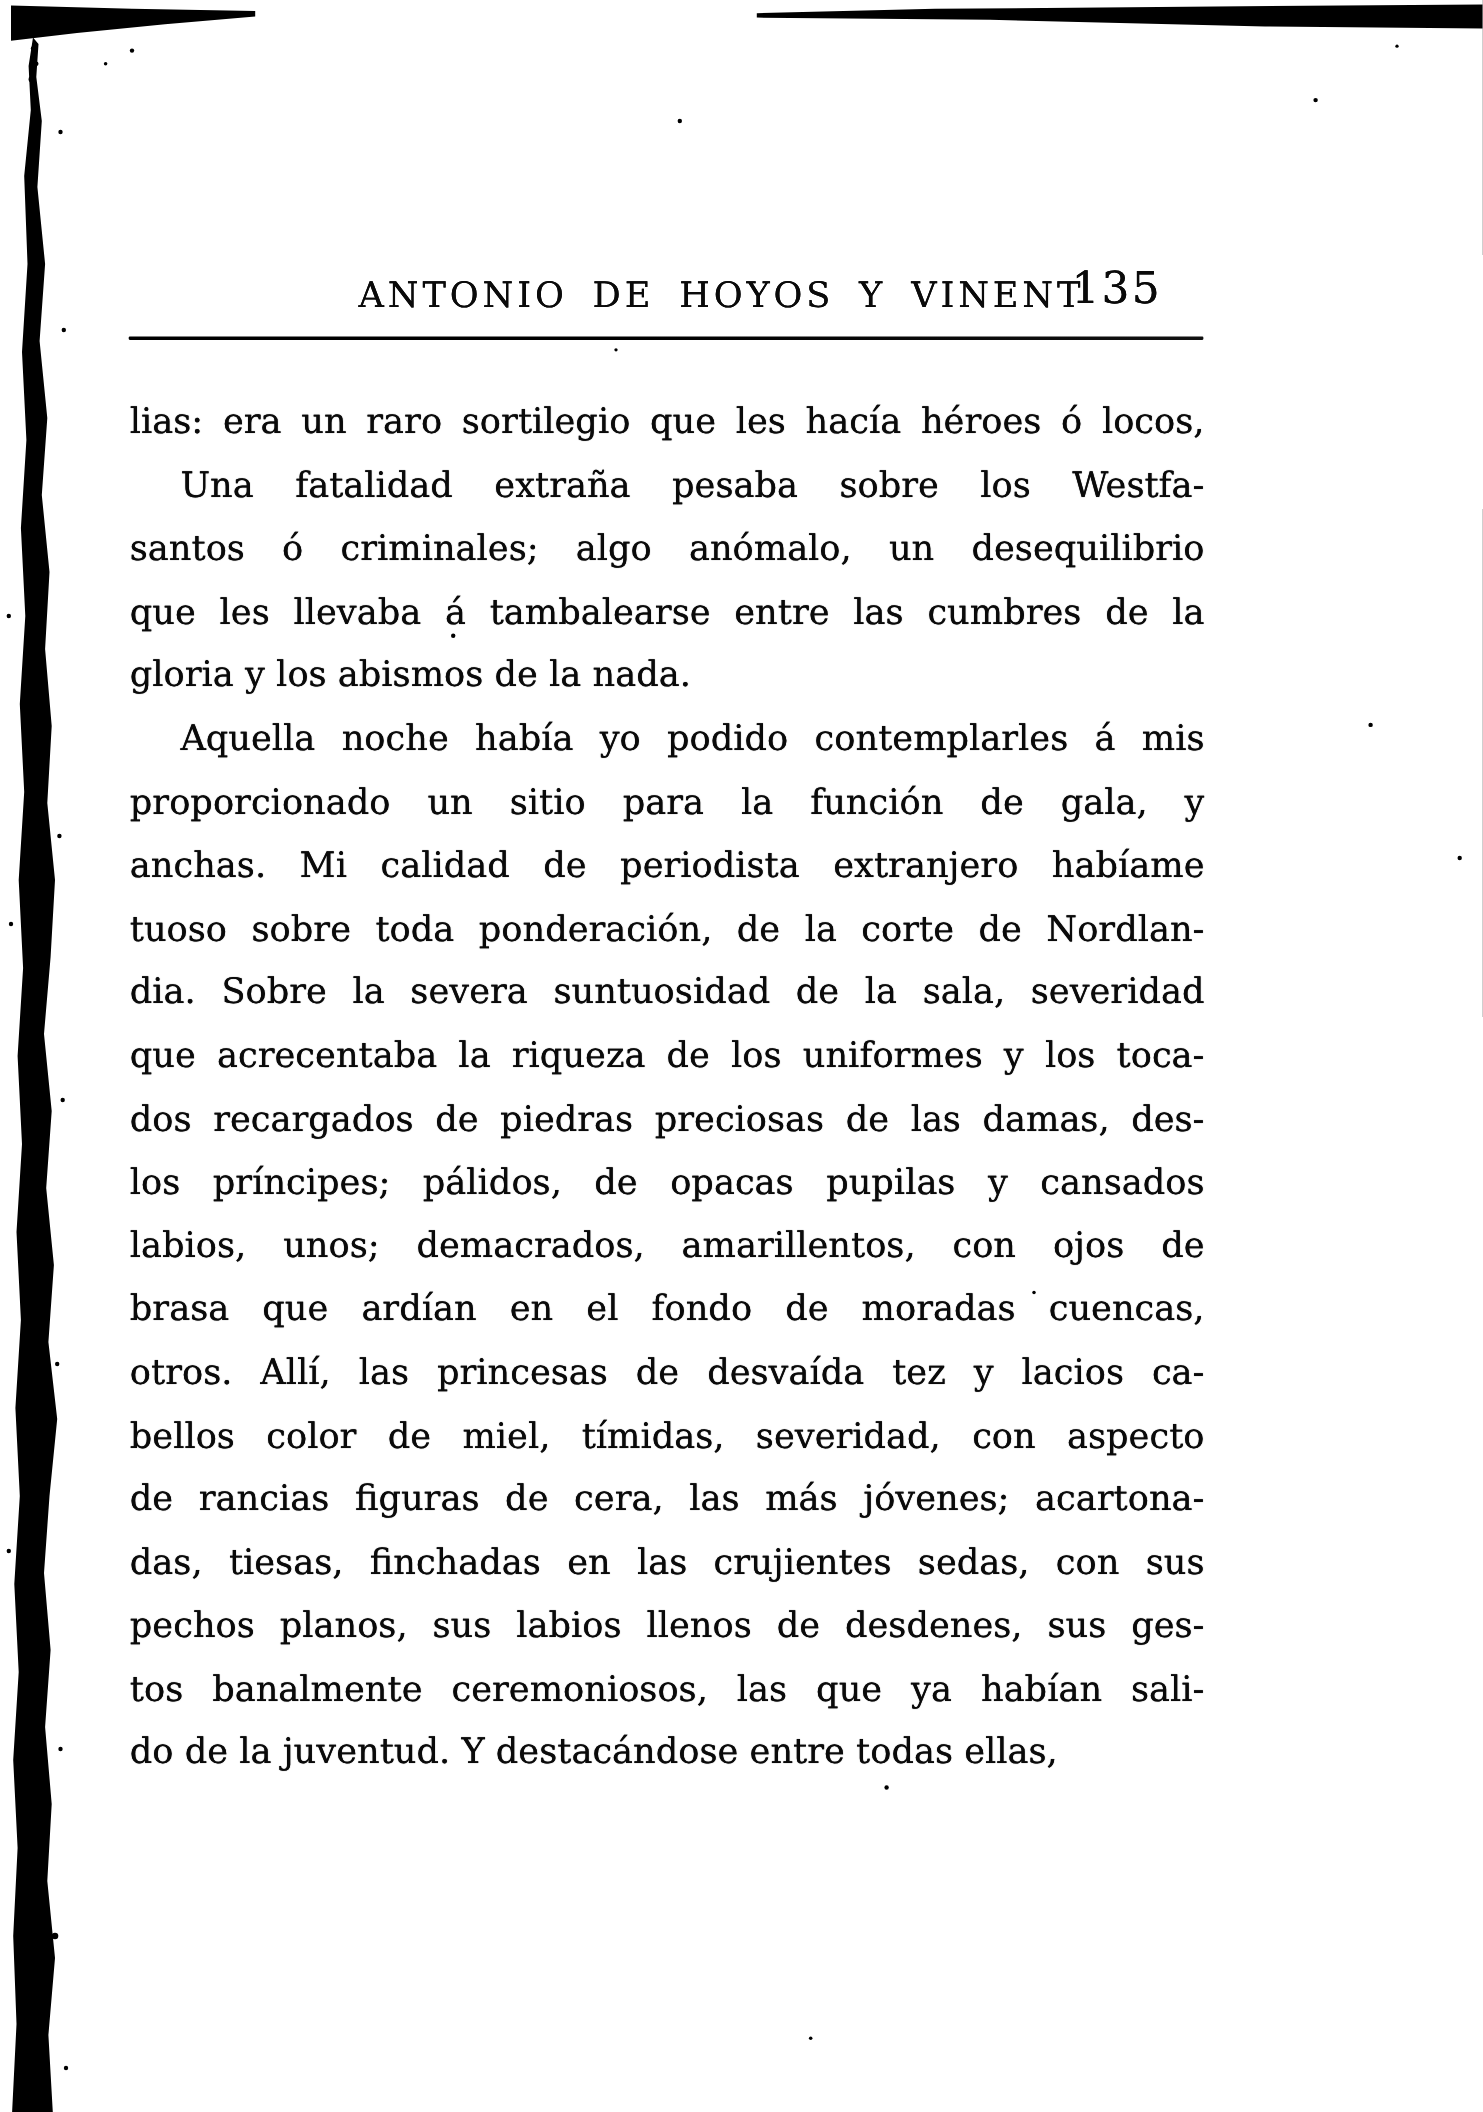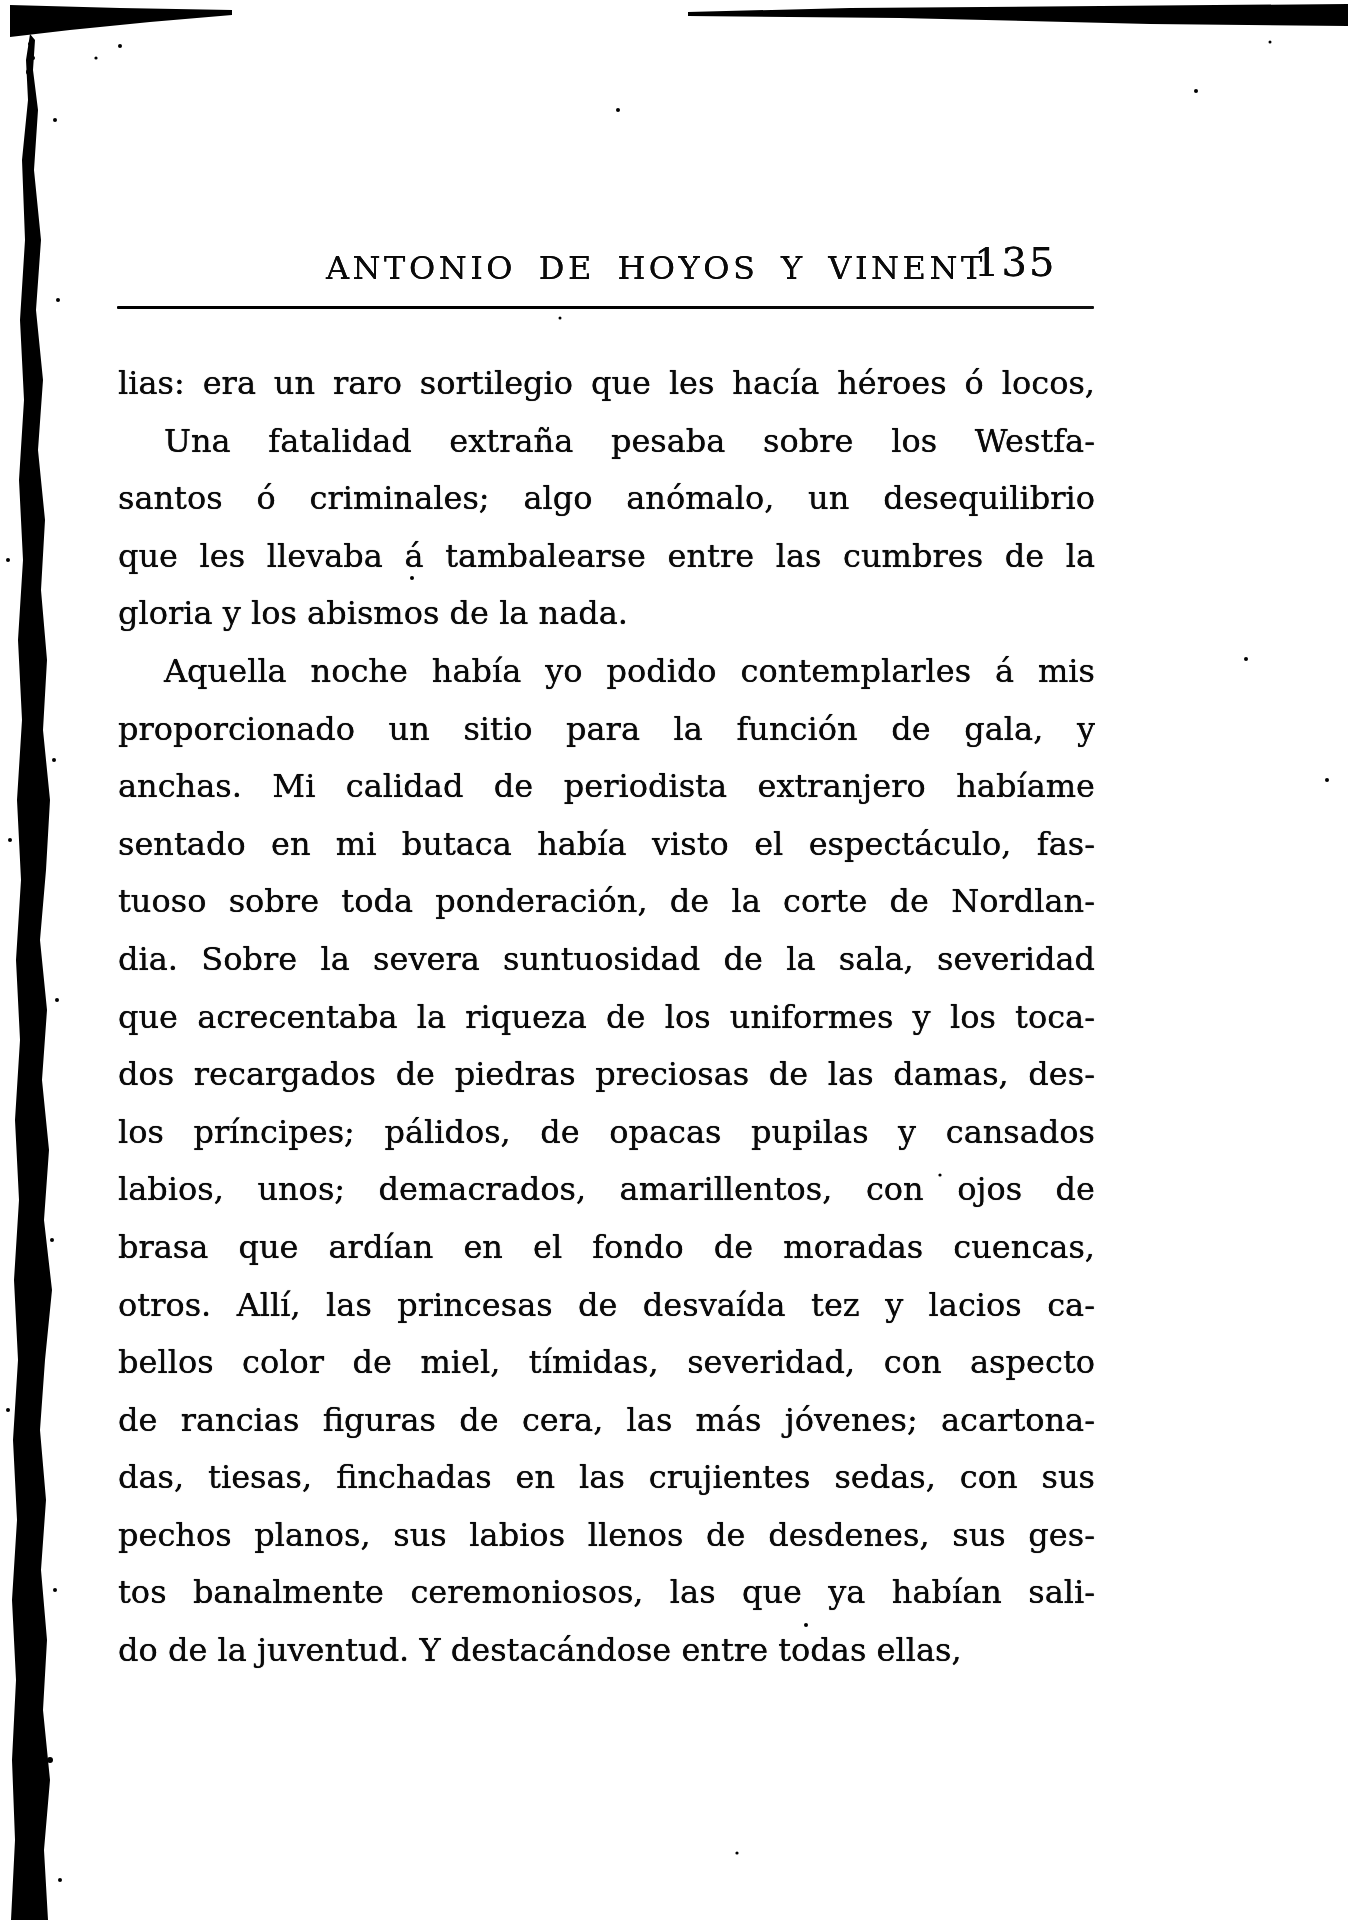--- a/index.html
+++ b/index.html
@@ -104,21 +104,20 @@
 
   <div class="page-body">
       <div class="line">lias: era un raro sortilegio que les hacía héroes ó locos,</div>
       <div class="line indent">Una fatalidad extraña pesaba sobre los Westfa-</div>
       <div class="line">santos ó criminales; algo anómalo, un desequilibrio</div>
       <div class="line">que les llevaba á tambalearse entre las cumbres de la</div>
       <div class="line para-end">gloria y los abismos de la nada.</div>
       <div class="line indent">Aquella noche había yo podido contemplarles á mis</div>
       <div class="line">proporcionado un sitio para la función de gala, y</div>
       <div class="line">anchas. Mi calidad de periodista extranjero habíame</div>
-      <div class="line">sentado en mi butaca había visto el espectáculo, fas-</div>
       <div class="line">tuoso sobre toda ponderación, de la corte de Nordlan-</div>
       <div class="line">dia. Sobre la severa suntuosidad de la sala, severidad</div>
       <div class="line">que acrecentaba la riqueza de los uniformes y los toca-</div>
       <div class="line">dos recargados de piedras preciosas de las damas, des-</div>
       <div class="line">los príncipes; pálidos, de opacas pupilas y cansados</div>
       <div class="line">labios, unos; demacrados, amarillentos, con ojos de</div>
       <div class="line">brasa que ardían en el fondo de moradas cuencas,</div>
       <div class="line">otros. Allí, las princesas de desvaída tez y lacios ca-</div>
       <div class="line">bellos color de miel, tímidas, severidad, con aspecto</div>
       <div class="line">de rancias figuras de cera, las más jóvenes; acartona-</div>

